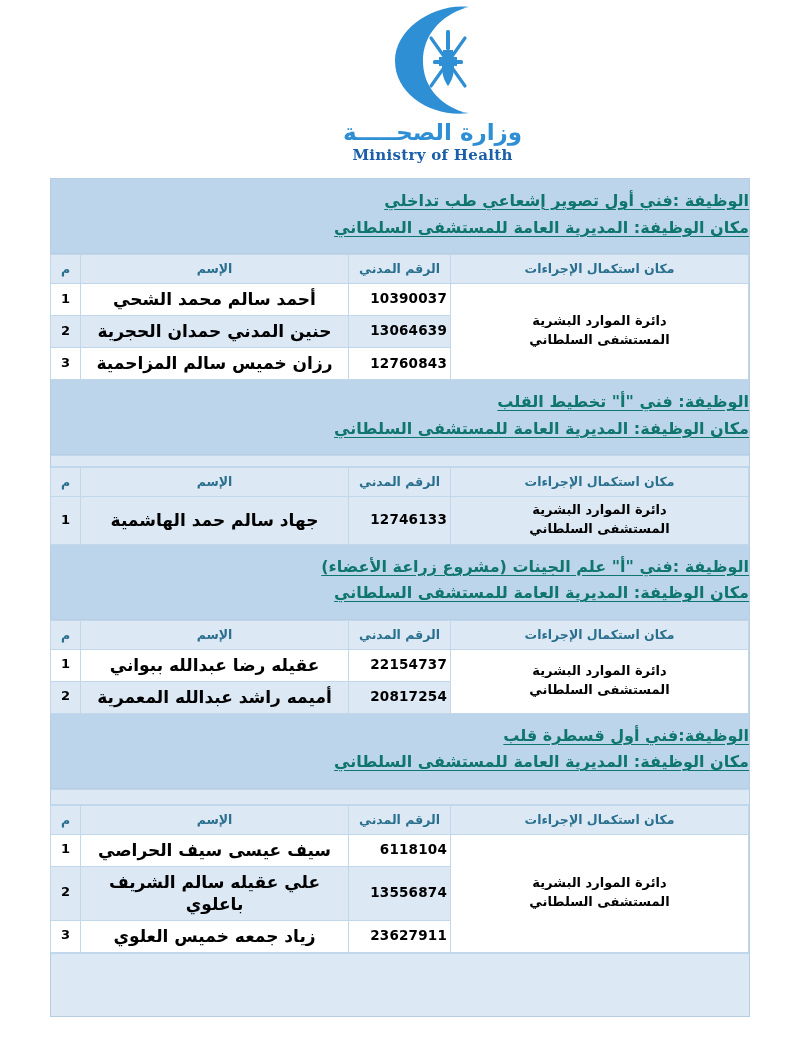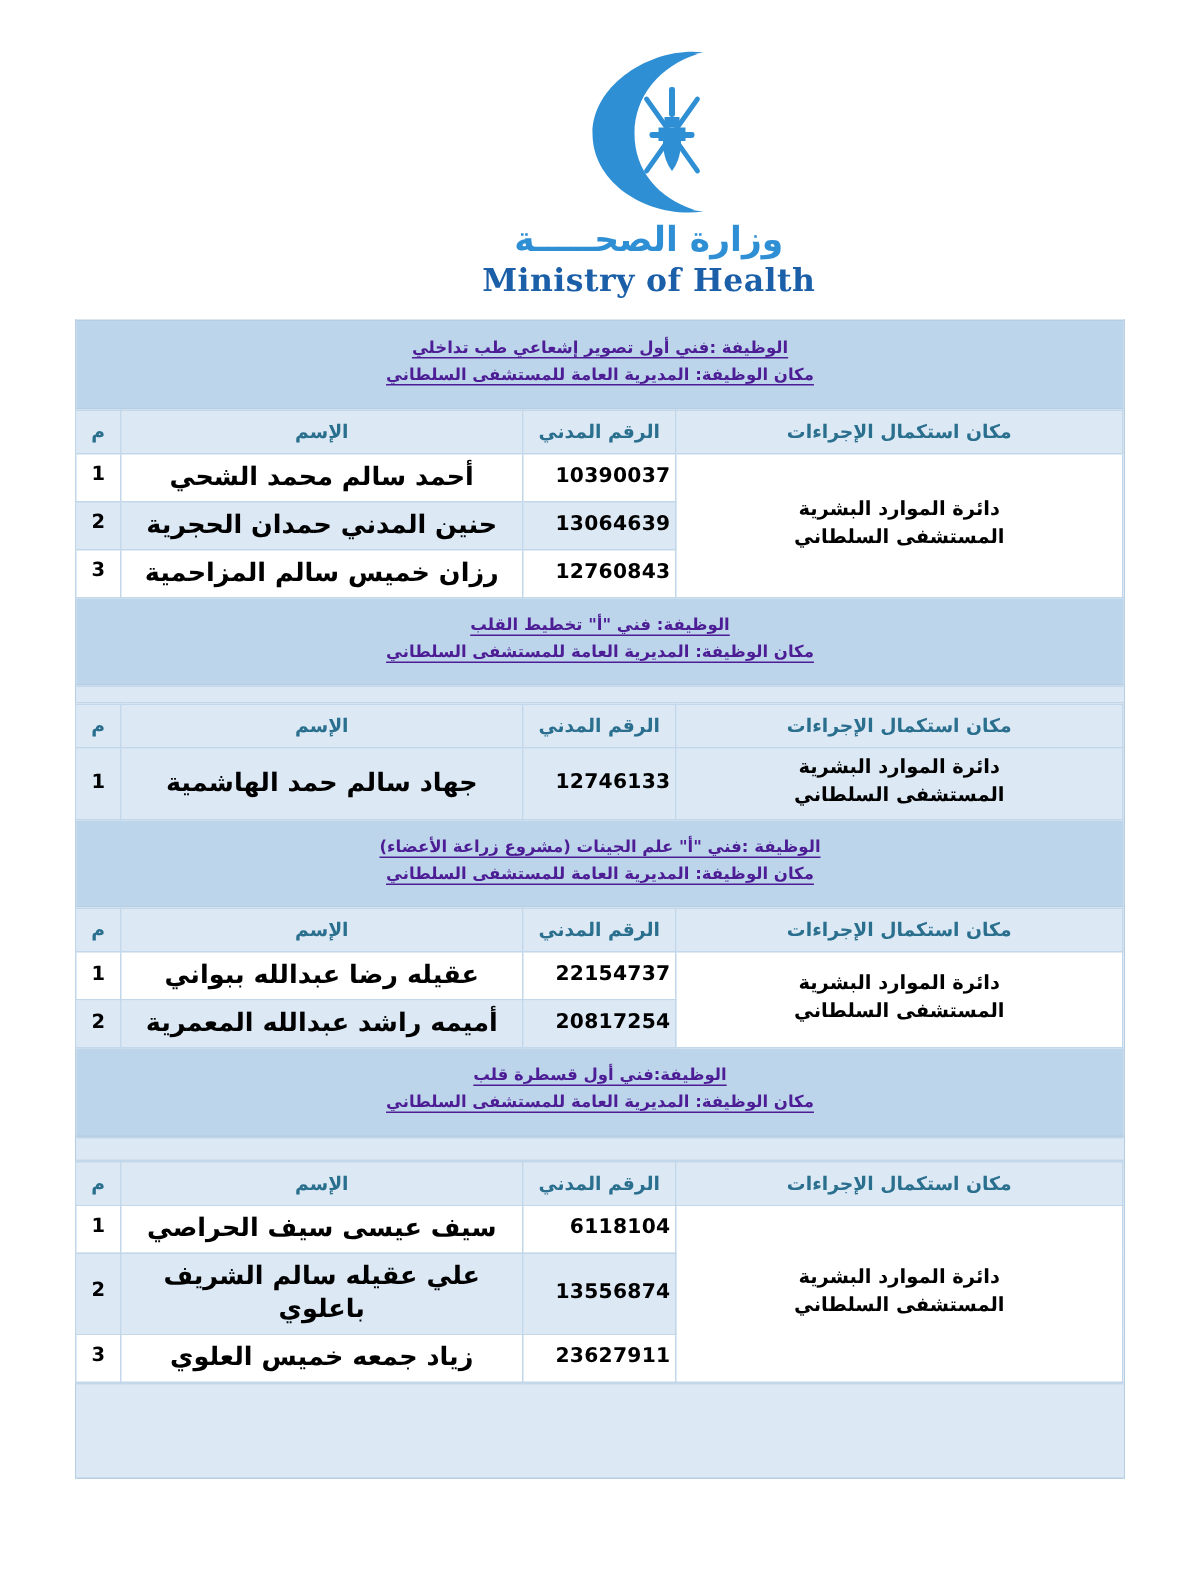--- a/index.html
+++ b/index.html
@@ -11,42 +11,41 @@
     width: 800px;
     height: 1047px;
     font-family: "DejaVu Sans", "Liberation Sans", sans-serif;
     color: #000000;
     overflow: hidden;
   }
 
   
   .masthead {
     width: 735px;
-    padding-top: 28px;
     display: flex;
     flex-direction: column;
     align-items: center;
   }
   .crest {
     width: 120px;
     height: 118px;
     display: block;
   }
   .ministry-ar {
     margin-top: 2px;
     font-size: 23px;
     font-weight: bold;
     color: #2f8fd4;
     letter-spacing: 0px;
     line-height: 1.1;
     font-family: "DejaVu Sans", "Liberation Sans", sans-serif;
   }
   .ministry-en {
     margin-top: 1px;
-    font-size: 21px;
+    font-size: 15px;
     font-weight: bold;
     color: #1a5fa8;
     font-family: "DejaVu Serif", "Liberation Serif", serif;
     letter-spacing: 0.3px;
     direction: ltr;
   }
 
   
   .doc {
     width: 700px;
@@ -58,27 +57,28 @@
 
   
   .section-title {
     background: #bdd5ea;
     padding: 9px 0 12px 0;
     text-align: center;
     border-bottom: 1px solid #b6cde2;
   }
   .section-title .line {
     display: block;
-    font-size: 11px;
-    font-weight: bold;
-    color: #4c1d95;
+    font-size: 16px;
+    font-weight: bold;
+    color: #0f766e;
     text-decoration: underline;
     text-underline-offset: 3px;
     line-height: 1.65;
     white-space: nowrap;
+    text-align: right;
   }
 
   
   table.roster {
     width: 100%;
     border-collapse: collapse;
     table-layout: fixed;
     background: #ffffff;
   }
   table.roster col.c-proc  { width: 298px; }

